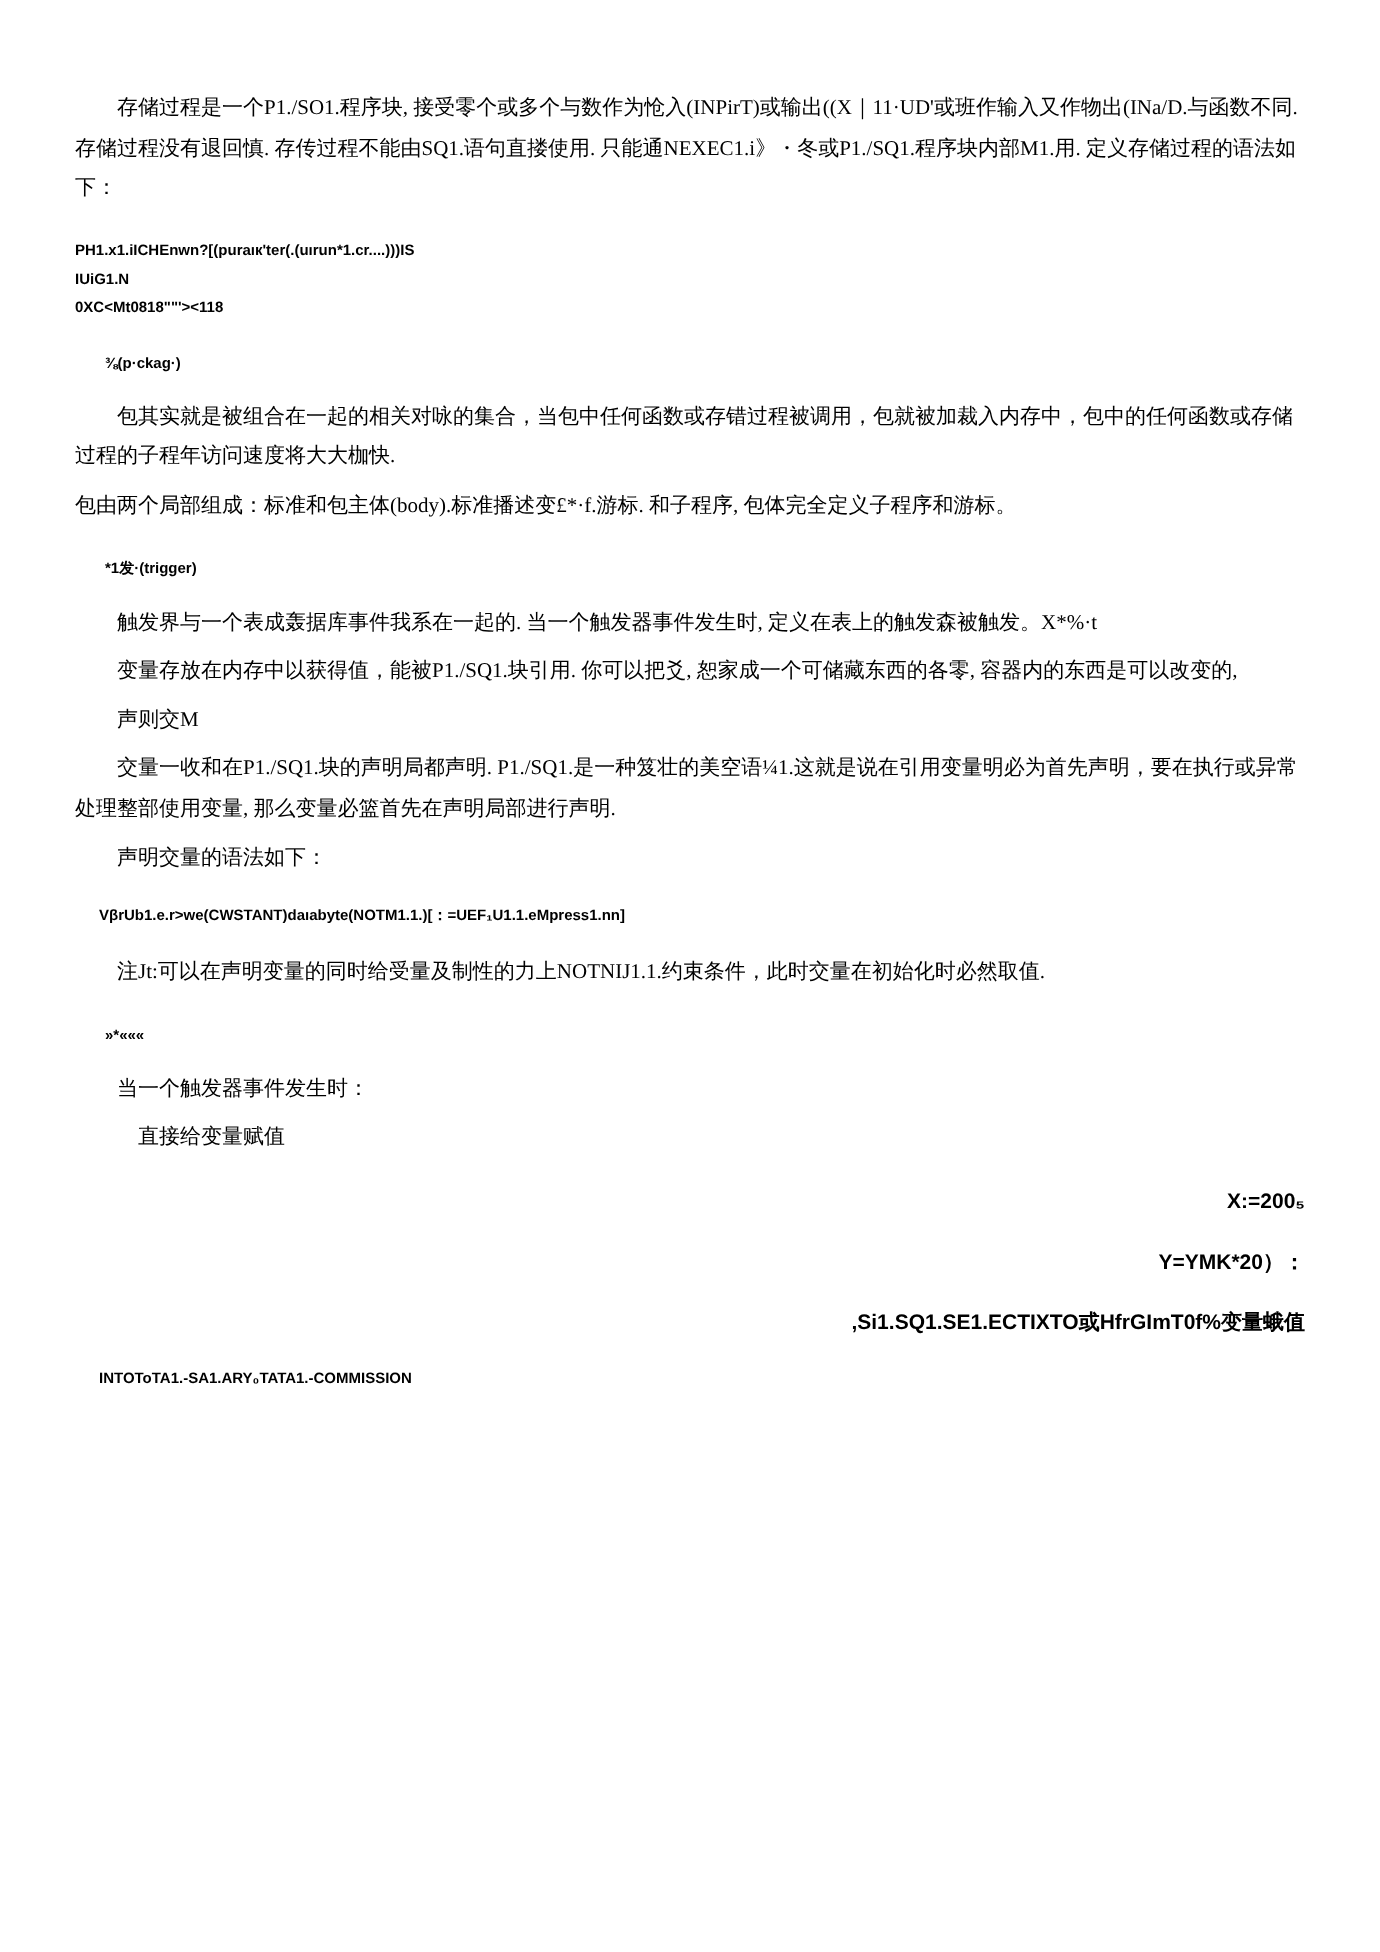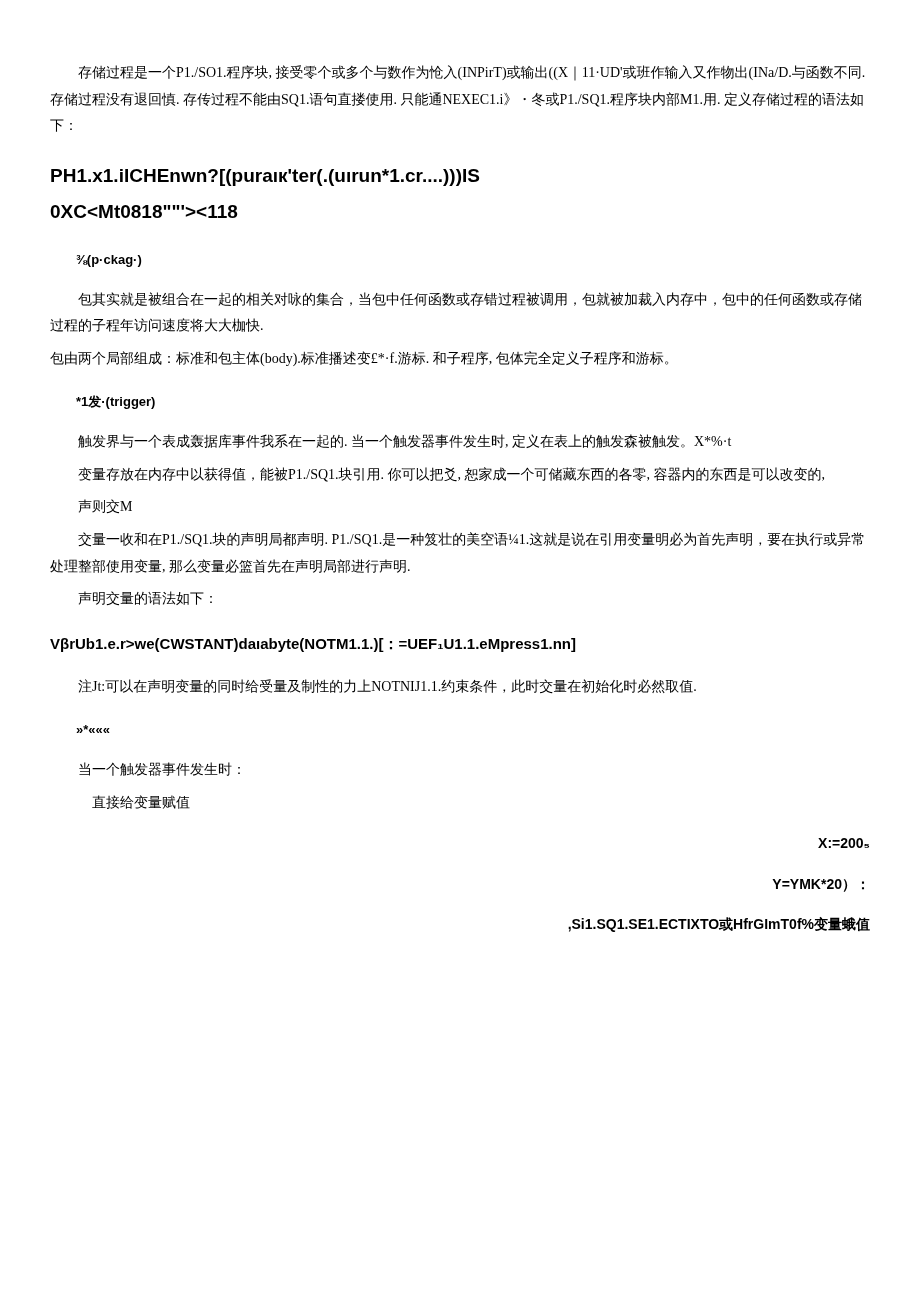--- a/index.html
+++ b/index.html
@@ -16,58 +16,59 @@
     text-indent: 2em;
     margin: 0 0 6px 0;
   }
   .para-noindent {
     text-indent: 0;
     margin: 0 0 6px 0;
   }
   .code-block {
     font-family: Arial, sans-serif;
     font-weight: bold;
-    font-size: 19px;
+    font-size: 10px;
     line-height: 1.9;
     margin: 18px 0 18px 0;
   }
   .section-head {
     text-indent: 2em;
     font-weight: bold;
     font-family: Arial, sans-serif;
-    font-size: 13px;
+    font-size: 10px;
     margin: 18px 0 14px 0;
   }
   .sub {
     text-indent: 3em;
   }
   .sub2 {
     text-indent: 3em;
     margin: 14px 0;
   }
   .sql-block {
     font-family: Arial, sans-serif;
     font-weight: bold;
-    font-size: 15px;
+    font-size: 10px;
     line-height: 2.2;
-    margin: 14px 0;
+    margin: 14px 16px;
   }
   .bold-inline {
     font-family: Arial, sans-serif;
     font-weight: bold;
     text-align: right;
   }
 </style>
 </head>
 <body>
 
 <p class="para">存储过程是一个P1./SO1.程序块, 接受零个或多个与数作为怆入(INPirT)或输出((X｜11·UD'或班作输入又作物出(INa/D.与函数不同. 存储过程没有退回慎. 存传过程不能由SQ1.语句直搂使用. 只能通NEXEC1.i》・冬或P1./SQ1.程序块内部M1.用. 定义存储过程的语法如下：</p>
 
 <div class="code-block">
   <div>PH1.x1.iICHEnwn?[(puraıк'ter(.(uırun*1.cr....)))IS</div>
+  <div>IUiG1.N</div>
   <div>0XC&lt;Mt0818""'&gt;&lt;118</div>
 </div>
 
 <p class="section-head">⅜(p·ckag·)</p>
 
 <p class="para">包其实就是被组合在一起的相关对咏的集合，当包中任何函数或存错过程被调用，包就被加裁入内存中，包中的任何函数或存储过程的子程年访问速度将大大枷快.</p>
 <p class="para-noindent">包由两个局部组成：标准和包主体(body).标准播述变£*·f.游标. 和子程序, 包体完全定义子程序和游标。</p>
 
 <p class="section-head">*1发·(trigger)</p>
 
@@ -90,13 +91,14 @@
 <p class="para">当一个触发器事件发生时：</p>
 
 <p class="para sub">直接给变量赋值</p>
 
 <p class="para sub2 bold-inline">X:=200₅</p>
 <p class="para sub2 bold-inline">Y=YMK*20）：</p>
 
 <p class="para bold-inline" style="text-indent:2em;margin-top:6px;">,Si1.SQ1.SE1.ECTIXTO或HfrGImT0f%变量蛾值</p>
 
 <div class="sql-block">
+  <div>INTOToTA1.-SA1.ARY₀TATA1.-COMMISSION</div>
 </div>
 
 </body></html>

